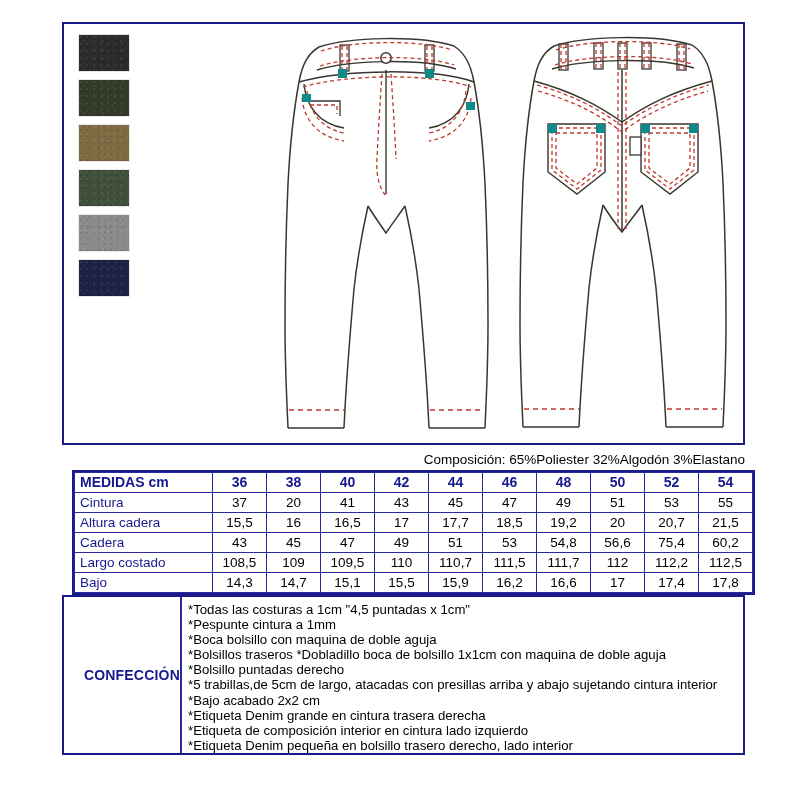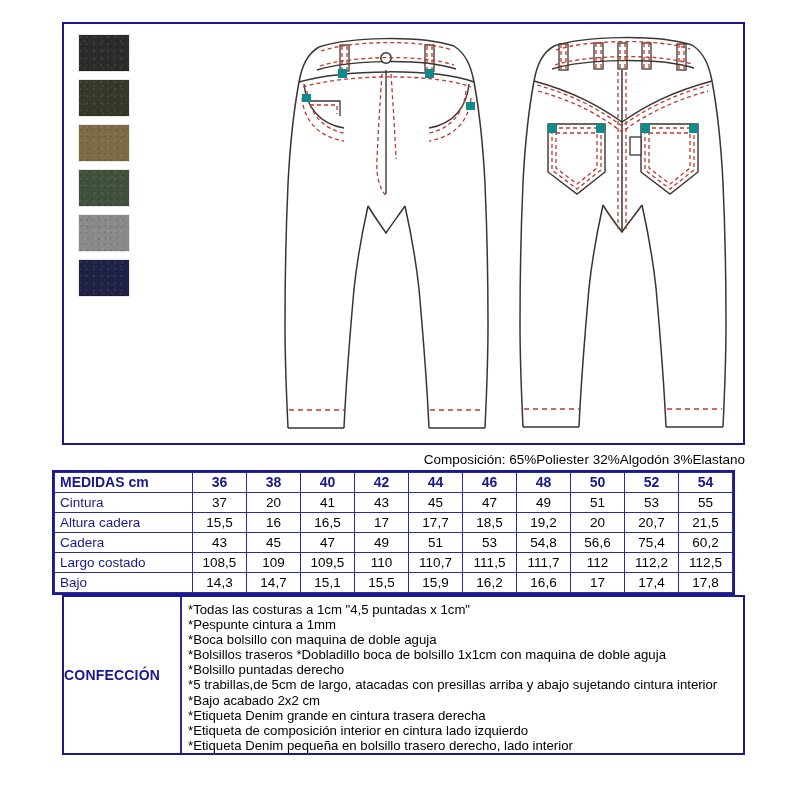--- a/index.html
+++ b/index.html
@@ -62,21 +62,21 @@
     width:683px;
     text-align:right;
     font-size:13.5px;
     color:#000000;
     white-space:nowrap;
   }
 
   
   #measures-wrap{
     position:absolute;
-    left:52px;top:470px;
+    left:72px;top:470px;
     width:683px;
     border:2px solid #1a1a8c;
     box-sizing:border-box;
     background:#fff;
   }
   table.measures{
     border-collapse:collapse;
     width:100%;
     table-layout:fixed;
   }
@@ -109,21 +109,21 @@
     border:2px solid #1a1a8c;
     box-sizing:border-box;
     background:#fff;
     display:flex;
   }
   #confec-label-cell{
     width:118px;
     flex:0 0 118px;
     display:flex;
     align-items:center;
-    justify-content:flex-start;
+    justify-content:flex-end;
     border-right:2px solid #2a2a9e;
     box-sizing:border-box;
   }
   #confec-label{
     font-size:14px;
     font-weight:bold;
     color:#17178f;
     letter-spacing:.2px;
   }
   #confec-lines{

